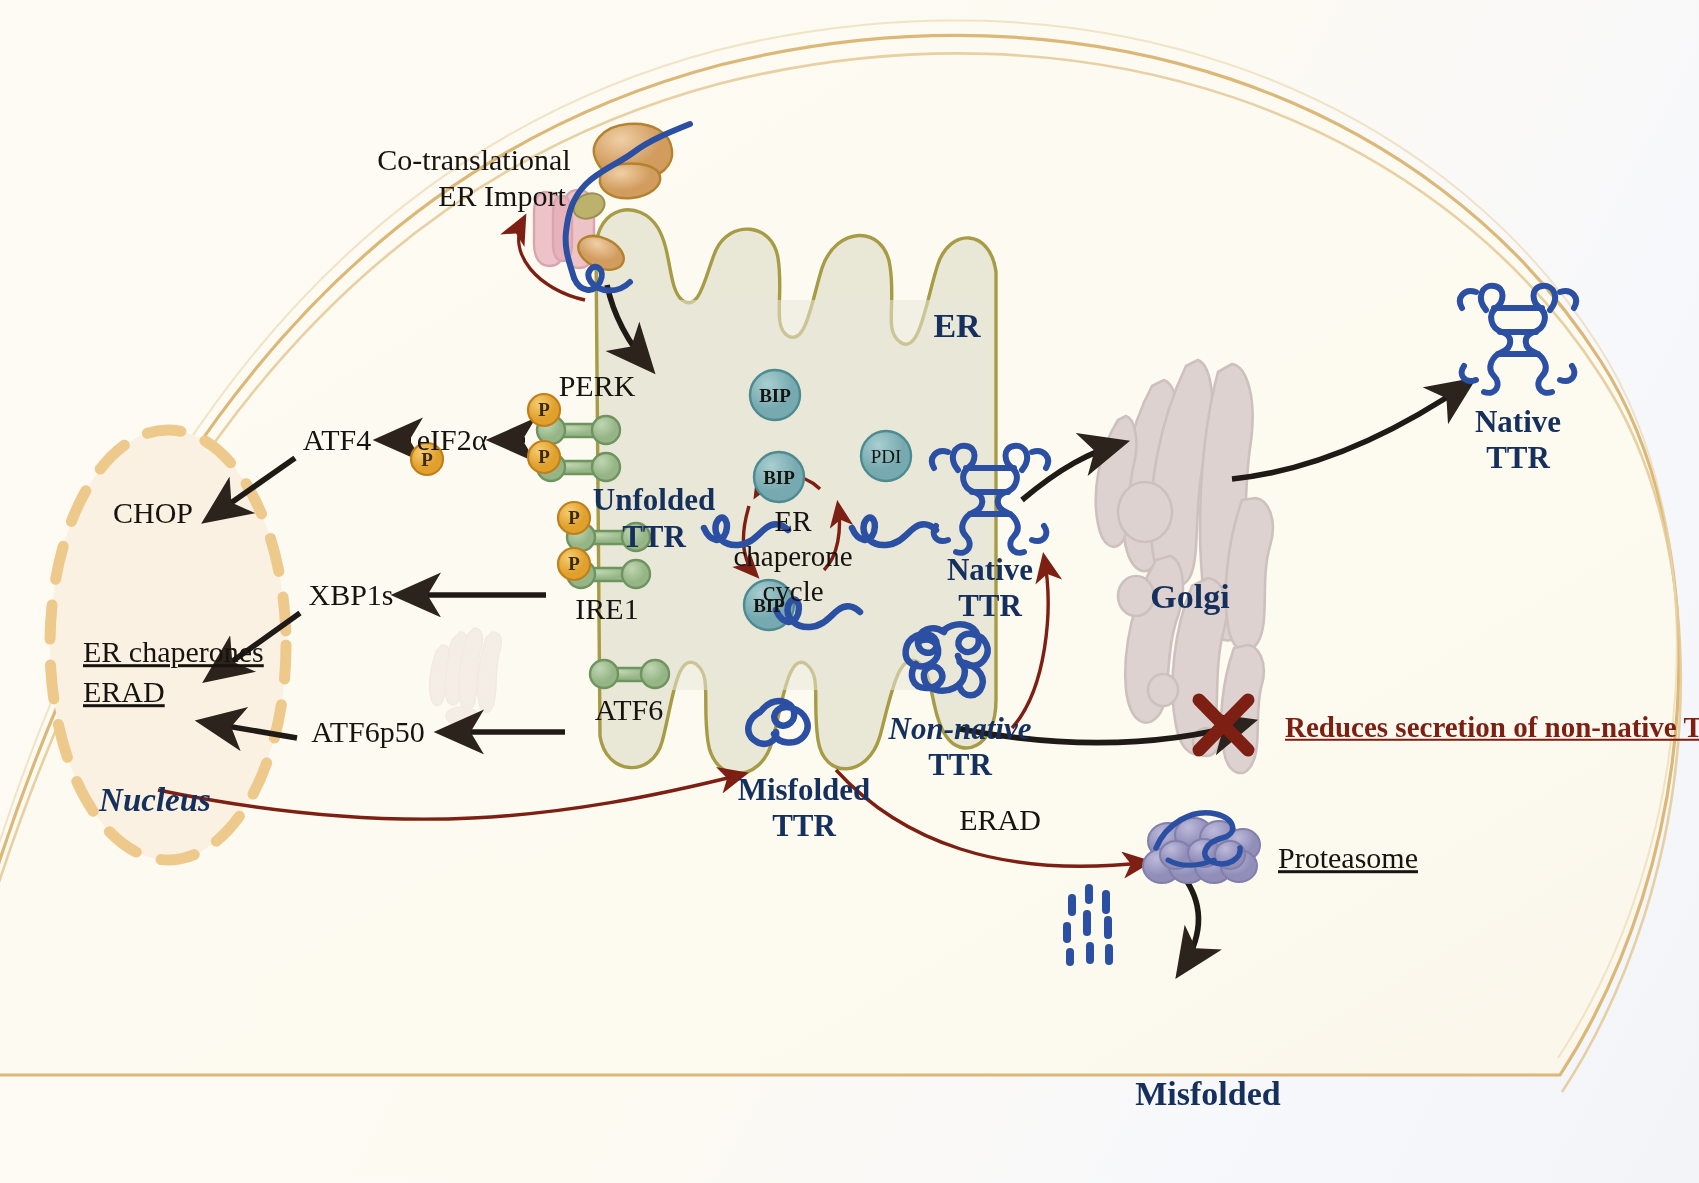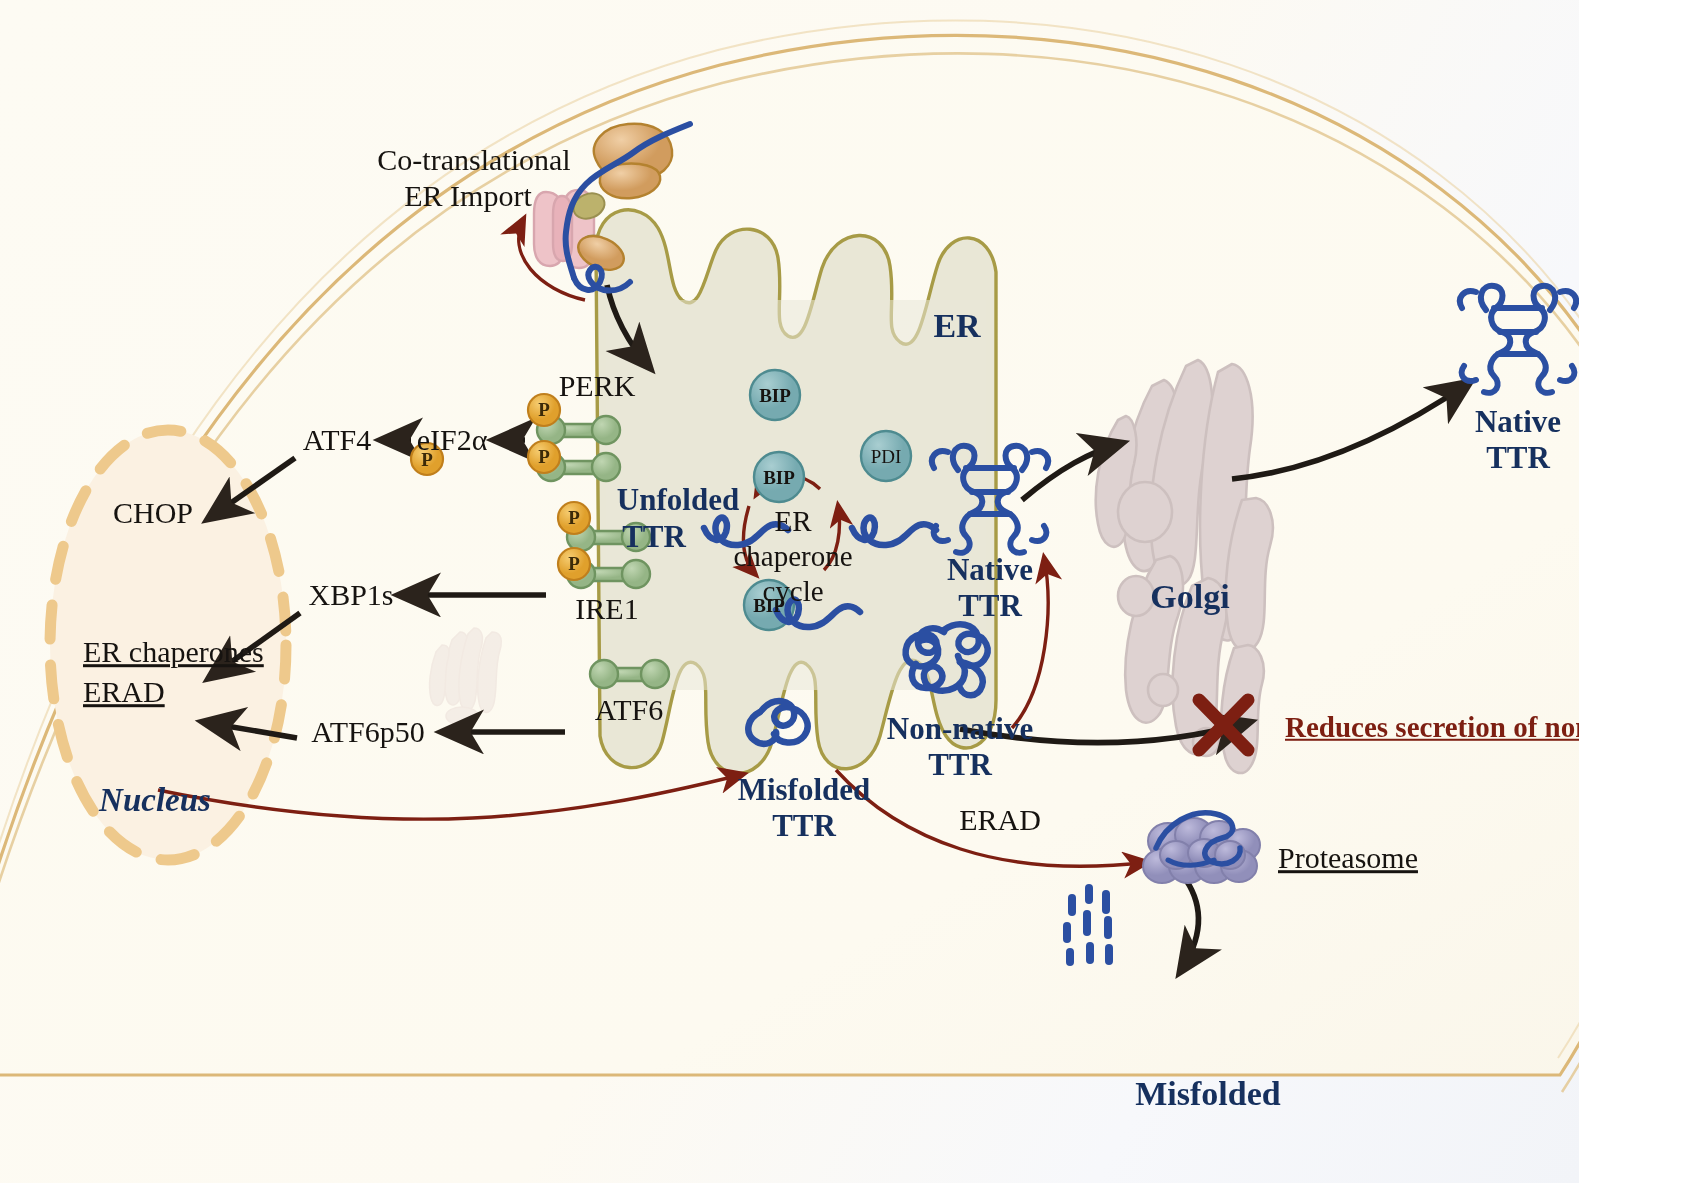--- a/index.html
+++ b/index.html
@@ -1,16 +1,16 @@
 <!DOCTYPE html>
 <html><head>
 <meta charset="utf-8">
 <style>
   html,body{margin:0;padding:0;background:#fff;}
-  #stage{position:relative;width:1579px;height:1183px;overflow:hidden;
+  #stage{position:relative;width:1699px;height:1183px;overflow:hidden;
          font-family:"Liberation Serif","DejaVu Serif",serif;
          background:linear-gradient(118deg,#fdfbf3 0%,#fdfaf2 52%,#f7f8fb 78%,#f2f4f8 100%);}
   #svgroot{position:absolute;left:0;top:0;width:1699px;height:1183px;}
   .lbl{position:absolute;white-space:nowrap;line-height:1.12;}
   .serif-blk{color:#161310;}
   .navy{color:#16305e;font-weight:bold;}
   .darkred{color:#7d1f12;font-weight:bold;}
   .ctr{text-align:center;transform:translate(-50%,-50%);}
   .lft{transform:translate(0,-50%);text-decoration:underline;}
 </style>
@@ -323,21 +323,21 @@
     <rect x="1063" y="922" width="8" height="21" rx="4"></rect>
     <rect x="1083" y="910" width="8" height="26" rx="4"></rect>
     <rect x="1104" y="916" width="8" height="23" rx="4"></rect>
     <rect x="1066" y="948" width="8" height="18" rx="4"></rect>
     <rect x="1086" y="942" width="8" height="22" rx="4"></rect>
     <rect x="1105" y="944" width="8" height="21" rx="4"></rect>
   </g>
 </svg>
 
 <div class="lbl serif-blk ctr" style="left:474px;top:160px;font-size:30px;">Co-translational</div>
-<div class="lbl serif-blk ctr" style="left:468px;top:196px;font-size:30px;">ER Import</div>
+<div class="lbl serif-blk ctr" style="left:502px;top:196px;font-size:30px;">ER Import</div>
 
 <div class="lbl serif-blk ctr" style="left:337px;top:440px;font-size:30px;">ATF4</div>
 <div class="lbl serif-blk ctr" style="left:452px;top:440px;font-size:30px;">eIF2α</div>
 <div class="lbl serif-blk ctr" style="left:597px;top:386px;font-size:30px;">PERK</div>
 
 <div class="lbl serif-blk ctr" style="left:153px;top:513px;font-size:30px;">CHOP</div>
 <div class="lbl serif-blk ctr" style="left:351px;top:595px;font-size:30px;">XBP1s</div>
 <div class="lbl serif-blk lft" style="left:83px;top:652px;font-size:30px;">ER chaperones</div>
 <div class="lbl serif-blk lft" style="left:83px;top:692px;font-size:30px;">ERAD</div>
 <div class="lbl navy ctr" style="left:155px;top:800px;font-size:33px;font-style:italic;">Nucleus</div>
@@ -352,31 +352,31 @@
 <div class="lbl serif-blk ctr" style="left:779px;top:478px;font-size:19px;font-weight:bold;">BIP</div>
 <div class="lbl serif-blk ctr" style="left:769px;top:606px;font-size:19px;font-weight:bold;">BIP</div>
 <div class="lbl serif-blk ctr" style="left:886px;top:457px;font-size:19px;font-weight:normal;">PDI</div>
 
 <div class="lbl ctr" style="left:544px;top:410px;font-size:19px;font-weight:bold;color:#3c2a08;">P</div>
 <div class="lbl ctr" style="left:544px;top:457px;font-size:19px;font-weight:bold;color:#3c2a08;">P</div>
 <div class="lbl ctr" style="left:574px;top:518px;font-size:19px;font-weight:bold;color:#3c2a08;">P</div>
 <div class="lbl ctr" style="left:574px;top:564px;font-size:19px;font-weight:bold;color:#3c2a08;">P</div>
 <div class="lbl ctr" style="left:427px;top:460px;font-size:19px;font-weight:bold;color:#3c2a08;">P</div>
 
-<div class="lbl navy ctr" style="left:654px;top:500px;font-size:31px;margin-left:24px;">Unfolded</div>
+<div class="lbl navy ctr" style="left:654px;top:500px;font-size:31px;">Unfolded</div>
 <div class="lbl navy ctr" style="left:654px;top:537px;font-size:31px;">TTR</div>
 
 <div class="lbl serif-blk ctr" style="left:793px;top:521px;font-size:29px;">ER</div>
 <div class="lbl serif-blk ctr" style="left:793px;top:556px;font-size:29px;">chaperone</div>
 <div class="lbl serif-blk ctr" style="left:793px;top:591px;font-size:29px;">cycle</div>
 
 <div class="lbl navy ctr" style="left:990px;top:570px;font-size:31px;">Native</div>
 <div class="lbl navy ctr" style="left:990px;top:606px;font-size:31px;">TTR</div>
 
-<div class="lbl navy ctr" style="left:960px;top:729px;font-size:31px;">Non-native</div>
+<div class="lbl navy ctr" style="left:960px;top:729px;font-size:31px;font-style:italic;">Non-native</div>
 <div class="lbl navy ctr" style="left:960px;top:765px;font-size:31px;">TTR</div>
 
 <div class="lbl navy ctr" style="left:804px;top:790px;font-size:31px;">Misfolded</div>
 <div class="lbl navy ctr" style="left:804px;top:826px;font-size:31px;">TTR</div>
 
 <div class="lbl serif-blk ctr" style="left:1000px;top:820px;font-size:30px;">ERAD</div>
 
 <div class="lbl navy ctr" style="left:1190px;top:597px;font-size:34px;">Golgi</div>
 
 <div class="lbl navy ctr" style="left:1518px;top:422px;font-size:31px;">Native</div>

